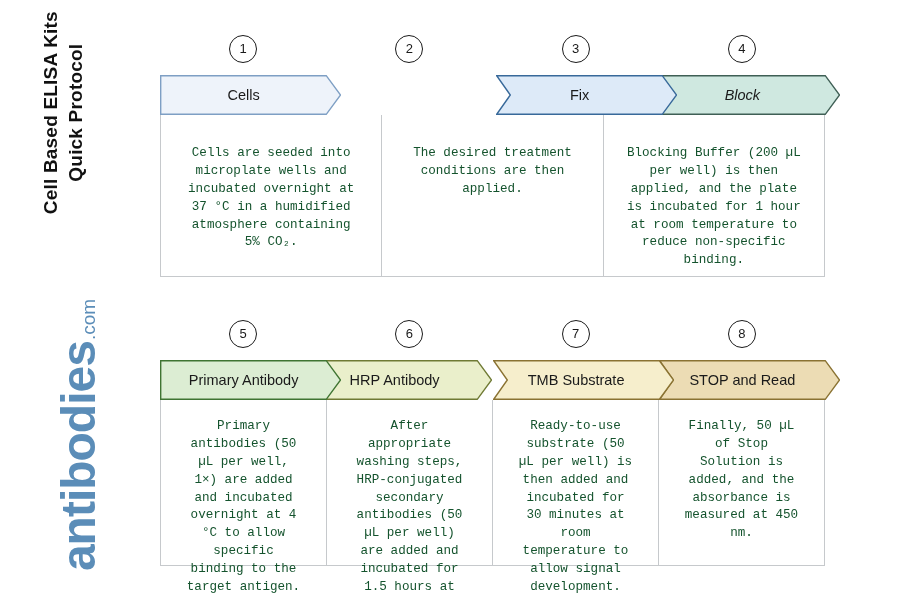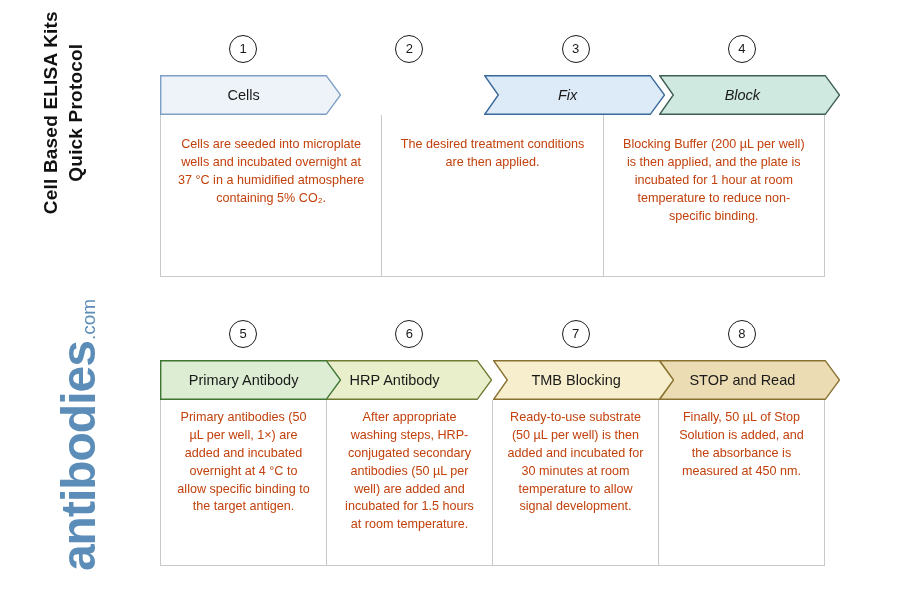--- a/index.html
+++ b/index.html
@@ -143,24 +143,25 @@
     border-right: 1px solid #c6c9cc;
     box-sizing: border-box;
     padding: 14px 11px;
     display: flex;
     align-items: flex-start;
     justify-content: center;
     text-align: center;
   }
   .body-cell:last-child { border-right: none; }
   .body-cell p {
-    margin: 3px;
+    margin: 12px;
     font-size: 12.6px;
     line-height: 1.42;
-    color: #c2410c;
+    color: #14532d;
+    font-family: Liberation Mono, monospace;
   }
   #flow-row-1 .body-cell { padding-top: 18px; }
   #flow-row-2 .body-cell { padding-top: 6px; }
 </style>
 </head>
 <body>
 
 <div id="brand-column">
   <div id="protocol-title">Cell Based ELISA Kits Quick Protocol</div>
   <div id="logo-wrap">
@@ -176,21 +177,21 @@
       <div class="step-badge" style="left: 415.625px;">3</div>
       <div class="step-badge" style="left: 581.875px;">4</div>
     </div>
   <div class="chevron-band">
       <div class="chevron" style="left: 0px; width: 181.25px; z-index: 4;">
         <svg class="chev-bg" width="181.25" height="40" viewBox="0 0 181.25 40" preserveAspectRatio="none">
           <polygon points="0.7,0.7 166.25,0.7 180.55,20 166.25,39.3 0.7,39.3" fill="#eef3fa" stroke="#7e9fc4" stroke-width="1.4" stroke-linejoin="miter"></polygon>
         </svg>
         <span class="chev-label">Cells</span>
       </div>
-      <div class="chevron" style="left: 324px; width: 181.25px; z-index: 2; font-style: italic;">
+      <div class="chevron" style="left: 336px; width: 181.25px; z-index: 2;">
         <svg class="chev-bg" width="181.25" height="40" viewBox="0 0 181.25 40" preserveAspectRatio="none">
           <polygon points="0.7,0.7 166.25,0.7 180.55,20 166.25,39.3 0.7,39.3 14.3,20" fill="#ddeaf8" stroke="#38699a" stroke-width="1.4" stroke-linejoin="miter"></polygon>
         </svg>
         <span class="chev-label">Fix</span>
       </div>
       <div class="chevron" style="left: 498.75px; width: 181.25px; z-index: 1; font-style: italic;">
         <svg class="chev-bg" width="181.25" height="40" viewBox="0 0 181.25 40" preserveAspectRatio="none">
           <polygon points="0.7,0.7 166.25,0.7 180.55,20 166.25,39.3 0.7,39.3 14.3,20" fill="#cfe8e0" stroke="#3f5f55" stroke-width="1.4" stroke-linejoin="miter"></polygon>
         </svg>
         <span class="chev-label">Block</span>
@@ -226,21 +227,21 @@
       <div class="chevron" style="left: 151px; width: 181.25px; z-index: 3;">
         <svg class="chev-bg" width="181.25" height="40" viewBox="0 0 181.25 40" preserveAspectRatio="none">
           <polygon points="0.7,0.7 166.25,0.7 180.55,20 166.25,39.3 0.7,39.3 14.3,20" fill="#eaefcb" stroke="#6f7a34" stroke-width="1.4" stroke-linejoin="miter"></polygon>
         </svg>
         <span class="chev-label">HRP Antibody</span>
       </div>
       <div class="chevron" style="left: 332.5px; width: 181.25px; z-index: 2;">
         <svg class="chev-bg" width="181.25" height="40" viewBox="0 0 181.25 40" preserveAspectRatio="none">
           <polygon points="0.7,0.7 166.25,0.7 180.55,20 166.25,39.3 0.7,39.3 14.3,20" fill="#f6eecc" stroke="#8a7232" stroke-width="1.4" stroke-linejoin="miter"></polygon>
         </svg>
-        <span class="chev-label">TMB Blocking</span>
+        <span class="chev-label">TMB Substrate</span>
       </div>
       <div class="chevron" style="left: 498.75px; width: 181.25px; z-index: 1;">
         <svg class="chev-bg" width="181.25" height="40" viewBox="0 0 181.25 40" preserveAspectRatio="none">
           <polygon points="0.7,0.7 166.25,0.7 180.55,20 166.25,39.3 0.7,39.3 14.3,20" fill="#ecdcb4" stroke="#8a7232" stroke-width="1.4" stroke-linejoin="miter"></polygon>
         </svg>
         <span class="chev-label">STOP and Read</span>
       </div>
     </div>
   <div class="body-strip">
       <div class="body-cell">

